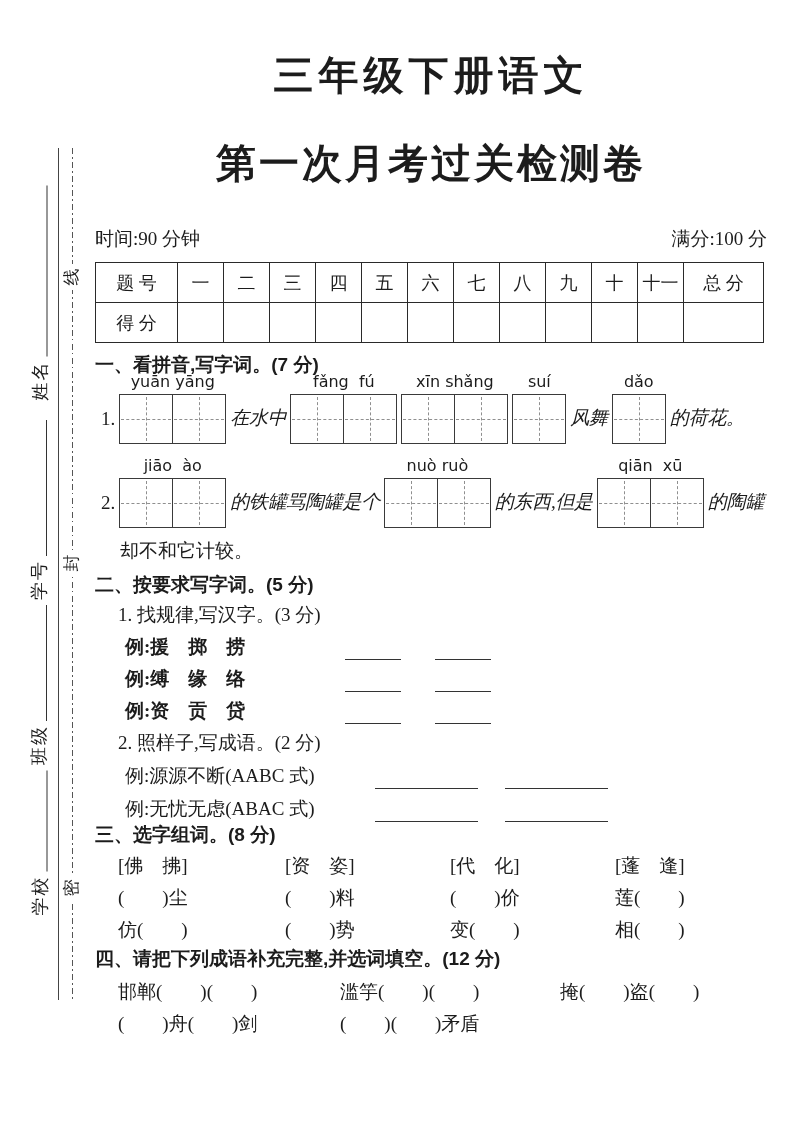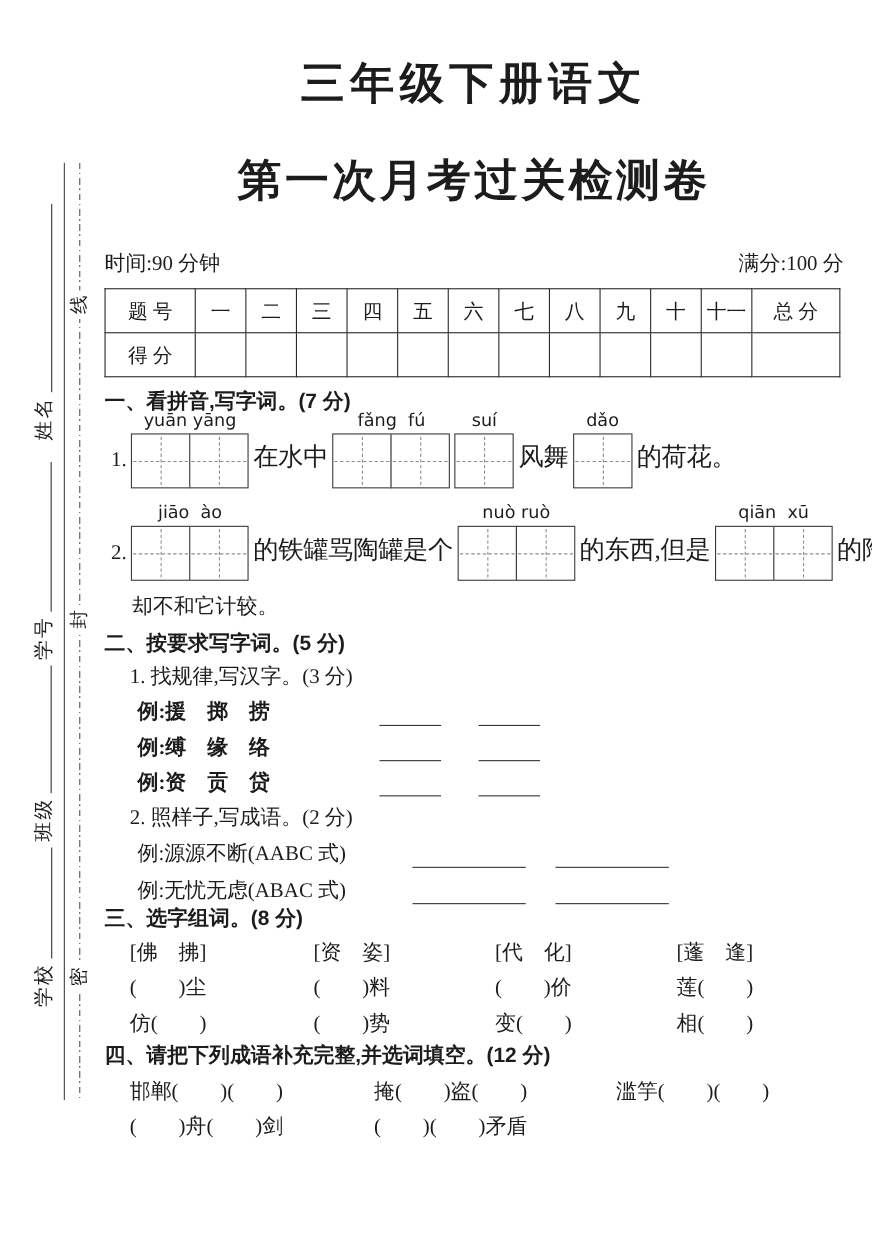--- a/index.html
+++ b/index.html
@@ -33,21 +33,21 @@
   table.score td { border:1px solid #2a2a2a; height:40px; text-align:center;
     font-size:18px; white-space:pre; }
 
   .sec-heading { position:absolute; left:0; font-size:19px; font-weight:bold;
     font-family:"Liberation Sans","DejaVu Sans",sans-serif; white-space:pre; }
   .sub-heading { position:absolute; font-size:19px; white-space:pre; }
 
   
   .py-row { position:absolute; left:6px; display:flex; align-items:flex-end; gap:4px; }
   .item-no { font-size:19px; margin-bottom:14px; }
-  .seg-text { font-size:23px; margin-bottom:13px; letter-spacing:-0.3px; white-space:pre; }
+  .seg-text { font-size:19px; margin-bottom:13px; letter-spacing:-0.3px; white-space:pre;font-style:italic; }
   .box-group { display:inline-flex; flex-direction:column; align-items:center; }
   .py-label { font-size:16px; line-height:20px; white-space:pre; margin-bottom:2px;
     font-family:"DejaVu Sans","Liberation Sans",sans-serif; }
   .boxes { display:flex; }
   .tbox { width:54px; height:50px; border:1px solid #3a3a3a; position:relative; background:#fff; }
   .tbox + .tbox { margin-left:-1px; }
   .tbox::before { content:""; position:absolute; left:50%; top:2px; bottom:2px; border-left:1px dashed #8f8f8f; }
   .tbox::after  { content:""; position:absolute; top:50%; left:1px; right:1px; border-top:1px dashed #8f8f8f; }
   .cont-line { position:absolute; font-size:19px; white-space:pre; }
 
@@ -153,20 +153,27 @@
       </span>
       <span class="seg-text">在水中</span>
       <span class="box-group">
         <span class="py-label">fǎng  fú</span>
         <span class="boxes">
           <span class="tbox"></span>
           <span class="tbox"></span>
         </span>
       </span>
       <span class="box-group">
+        <span class="py-label">xīn shǎng</span>
+        <span class="boxes">
+          <span class="tbox"></span>
+          <span class="tbox"></span>
+        </span>
+      </span>
+      <span class="box-group">
         <span class="py-label">suí</span>
         <span class="boxes">
           <span class="tbox"></span>
         </span>
       </span>
       <span class="seg-text">风舞</span>
       <span class="box-group">
         <span class="py-label">dǎo</span>
         <span class="boxes">
           <span class="tbox"></span>
@@ -248,18 +255,18 @@
       <div>莲(　　)</div>
       <div>仿(　　)</div>
       <div>(　　)势</div>
       <div>变(　　)</div>
       <div>相(　　)</div>
     </div>
 
   <div class="sec-heading" style="top:946px">四、请把下列成语补充完整,并选词填空。(12 分)</div>
   <div class="grid4" id="idiom-complete-grid">
       <div>邯郸(　　)(　　)</div>
+      <div>滥竽(　　)(　　)</div>
       <div>掩(　　)盗(　　)</div>
-      <div>滥竽(　　)(　　)</div>
       <div>(　　)舟(　　)剑</div>
       <div>(　　)(　　)矛盾</div>
     </div>
 </div>
 
 </body></html>

